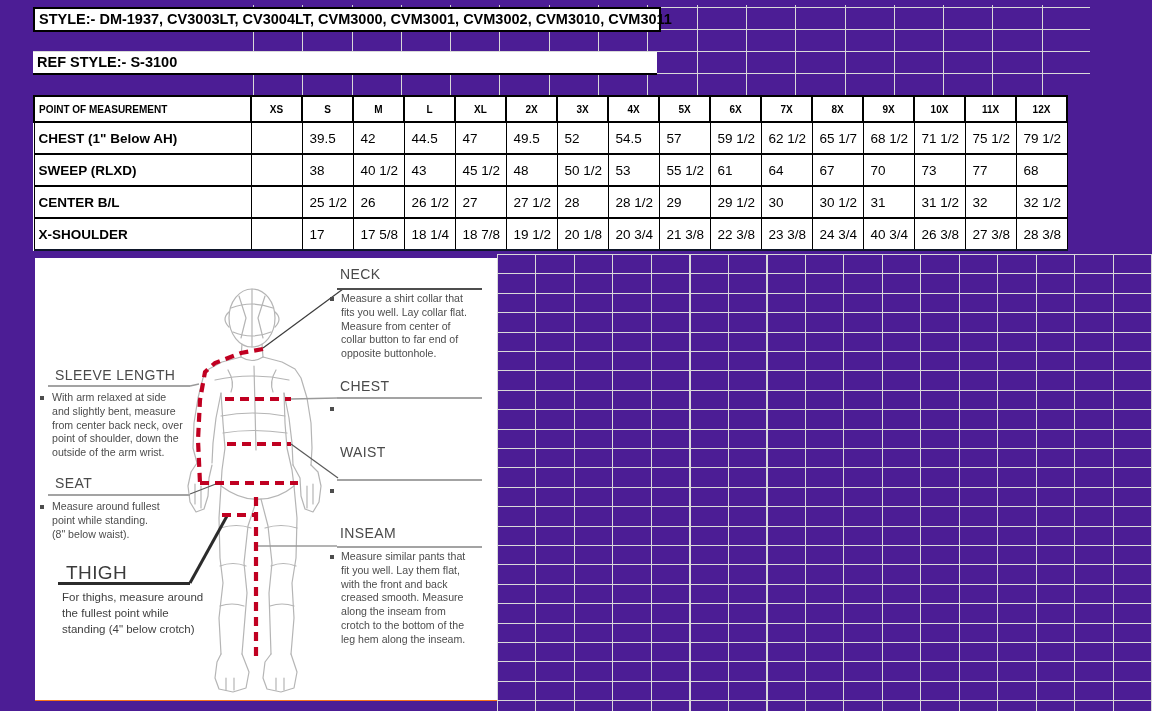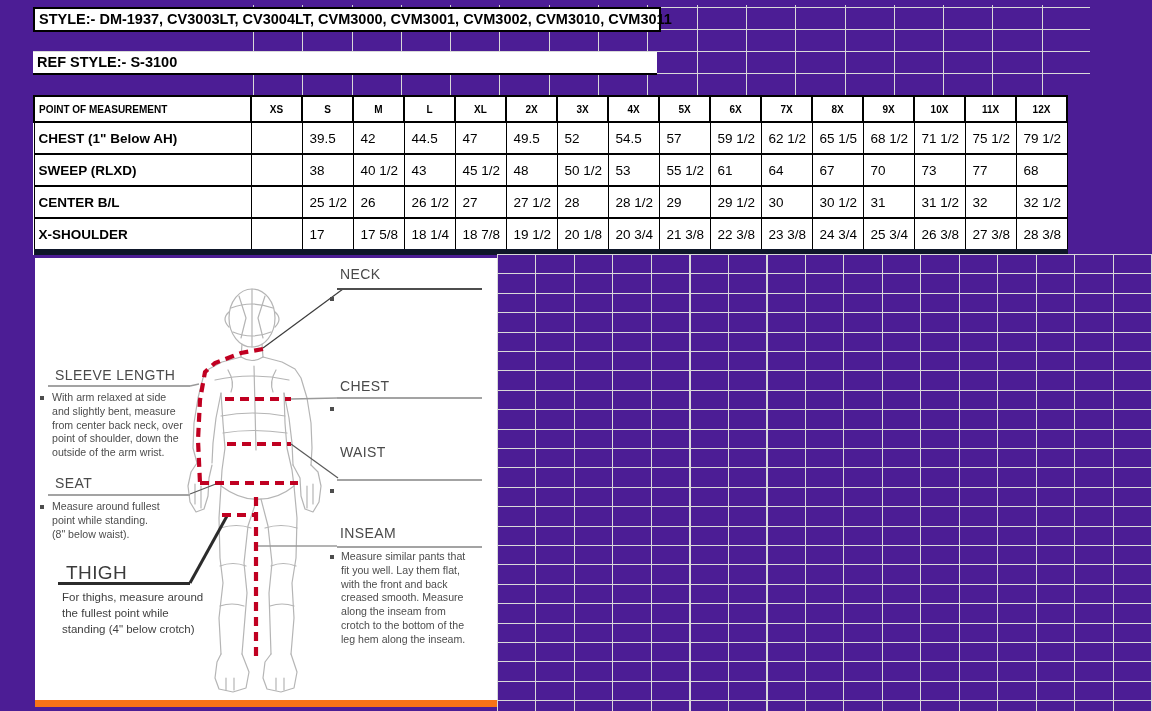--- a/index.html
+++ b/index.html
@@ -16,32 +16,32 @@
     border:2px solid #000;font-weight:bold;font-size:14.5px;line-height:21px;padding-left:4px;white-space:nowrap;}
   .ref-box{position:absolute;left:33px;top:52px;width:620px;height:21px;background:#fff;
     border-bottom:2px solid #000;font-weight:bold;font-size:14.5px;line-height:21px;padding-left:4px;white-space:nowrap;}
 
   
   .size-table{position:absolute;left:33px;top:95px;border-collapse:collapse;table-layout:fixed;background:#fff;}
   .size-table th{border:2px solid #000;font-size:10px;font-weight:bold;height:24px;text-align:center;padding:0;}
   .size-table th.rowhead{text-align:left;padding-left:4px;}
   .size-table td{border:1px solid #000;border-top:2px solid #000;font-size:13.5px;height:30px;
     text-align:left;padding:0 0 0 7px;white-space:nowrap;}
-  .size-table tr:last-child td{border-bottom:6px solid #0f172a;}
+  .size-table tr:last-child td{border-bottom:2px solid #0f172a;}
   .size-table td.rowlabel{font-weight:bold;padding-left:4px;}
 
   
   .grid-right{position:absolute;left:497px;top:254px;width:655px;height:457px;
     background-image:
       repeating-linear-gradient(to right,#d9d9d9 0 1px,transparent 1px 38.5px),
       repeating-linear-gradient(to bottom,#d9d9d9 0 1px,transparent 1px 19.4px);}
 
   
   .guide{position:absolute;left:35px;top:258px;width:462px;height:442px;background:#fff;
-    border-bottom:7px solid #f97316;}
+    border-bottom:1px solid #f97316;}
   .guide svg{position:absolute;left:0;top:0;}
   .gsec{position:absolute;}
   .gtitle{font-size:14px;color:#4a4a4a;letter-spacing:.4px;white-space:nowrap;}
   .gut{position:absolute;height:2px;background:#a3a3a3;}
   .gut.dark{background:#4d4d4d;}
   .gut.thick{height:3px;background:#2b2b2b;}
   .gtext{position:absolute;font-size:10.6px;line-height:13.8px;color:#4d4d4d;white-space:pre-line;width:158px;}
   .bullet{position:absolute;width:4px;height:4px;background:#4d4d4d;}
   .thigh-text{font-size:11.5px;line-height:16px;color:#3f3f3f;width:176px;}
   .thigh-title{font-size:19px;color:#3b3b3b;}
@@ -108,21 +108,21 @@
           <td>39.5</td>
           <td>42</td>
           <td>44.5</td>
           <td>47</td>
           <td>49.5</td>
           <td>52</td>
           <td>54.5</td>
           <td>57</td>
           <td>59 1/2</td>
           <td>62 1/2</td>
-          <td>65 1/5</td>
+          <td>65 1/7</td>
           <td>68 1/2</td>
           <td>71 1/2</td>
           <td>75 1/2</td>
           <td>79 1/2</td>
         </tr>
         <tr>
           <td class="rowlabel">SWEEP (RLXD)</td>
           <td></td>
           <td>38</td>
           <td>40 1/2</td>
@@ -166,21 +166,21 @@
           <td>17 5/8</td>
           <td>18 1/4</td>
           <td>18 7/8</td>
           <td>19 1/2</td>
           <td>20 1/8</td>
           <td>20 3/4</td>
           <td>21 3/8</td>
           <td>22 3/8</td>
           <td>23 3/8</td>
           <td>24 3/4</td>
-          <td>25 3/4</td>
+          <td>40 3/4</td>
           <td>26 3/8</td>
           <td>27 3/8</td>
           <td>28 3/8</td>
         </tr>
       </tbody>
   </table>
 
   <div class="grid-right"></div>
 
   <div class="guide">
@@ -260,20 +260,25 @@
         <line x1="187" y1="257" x2="219" y2="257"></line>
         <line x1="221" y1="239" x2="221" y2="399"></line>
       </g>
     </svg>
 
     <div class="gsec" style="left:305px;top:8px">
       <div class="gtitle">NECK</div>
       </div>
     <div class="gut dark" style="left:302px;top:30px;width:145px"></div>
     <div class="bullet" style="left:295px;top:39px"></div>
+    <div class="gtext" style="left:306px;top:34px">Measure a shirt collar that
+fits you well. Lay collar flat.
+Measure from center of
+collar button to far end of
+opposite buttonhole.</div>
 
     <div class="gsec" style="left:305px;top:120px">
       <div class="gtitle">CHEST</div>
       </div>
     <div class="gut" style="left:302px;top:139px;width:145px"></div>
     <div class="bullet" style="left:295px;top:149px"></div>
 
     <div class="gsec" style="left:305px;top:186px">
       <div class="gtitle">WAIST</div>
       </div>

